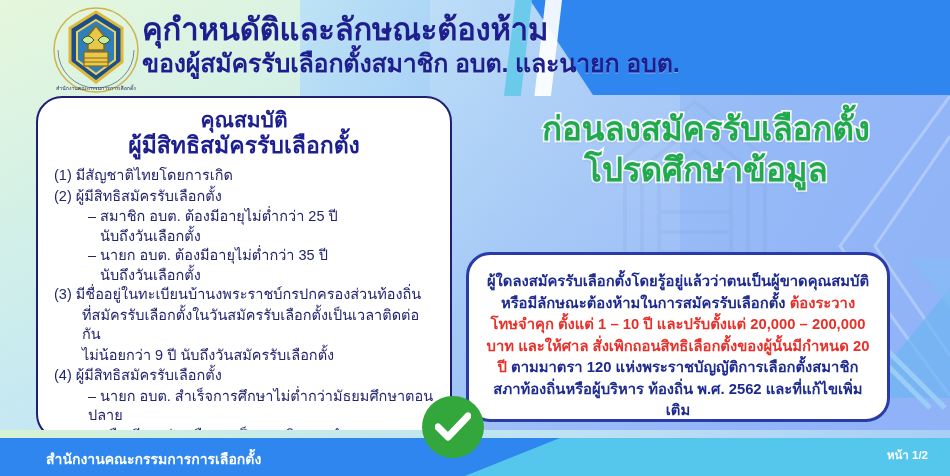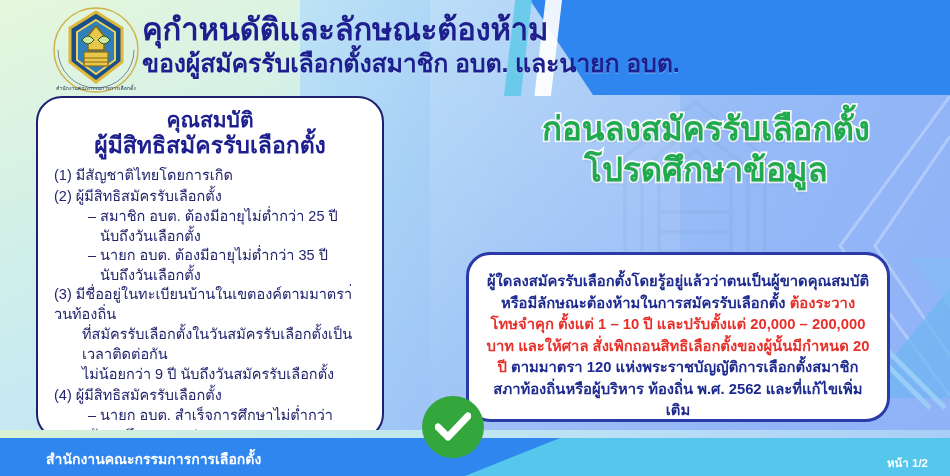--- a/index.html
+++ b/index.html
@@ -94,21 +94,21 @@
     font-weight:bold;
     letter-spacing:-.2px;
     text-shadow:0 1px 0 rgba(255,255,255,.35);
   }
   .head-line1 { font-size:31px; line-height:36px; }
   .head-line2 { font-size:25px; line-height:30px; }
 
   
   .card {
     position:absolute; left:36px; top:96px;
-    width:348px; height:344px;
+    width:416px; height:344px;
     background:#ffffff;
     border:2.5px solid #1e2070;
     border-radius:26px;
     padding:10px 16px 8px 16px;
   }
   .card-title {
     text-align:center;
     color:#1d1f8f;
     font-weight:bold;
   }
@@ -180,21 +180,21 @@
     width:560px; height:38px;
     background:#2f86ef;
     clip-path:polygon(0 0, 100% 0, 83% 100%, 0 100%);
   }
   .footer-left-text {
     position:absolute; left:46px; top:10px;
     color:#ffffff; font-size:14px; font-weight:bold;
     z-index:2;
   }
   .footer-right-text {
-    position:absolute; right:22px; top:16px;
+    position:absolute; right:22px; top:8px;
     color:#ffffff; font-size:11.5px; font-weight:bold;
     z-index:2;
   }
   .footer-strip {
     position:absolute; left:0; bottom:38px;
     width:950px; height:8px;
     background:linear-gradient(90deg,#d9f2d4 0%,#c6ecea 30%,#bde2f4 60%,#aacdf6 100%);
     z-index:4;
   }
 </style>
@@ -285,21 +285,21 @@
       </div>
       <div class="sub ind">นับถึงวันเลือกตั้ง</div>
       <div class="sub">
         <span>–</span>
         <span class="b">นายก อบต.</span><span> ต้องมีอายุไม่ต่ำกว่า </span><span class="b">35 ปี</span>
       </div>
       <div class="sub ind">นับถึงวันเลือกตั้ง</div>
 
       <div class="li">
         <span class="num">(3)</span>
-        <span class="b">มีชื่ออยู่ในทะเบียนบ้าน</span><span>ในเขตองค์ตามมาตรา่วนท้องถิ่น</span>
+        <span class="b">มีชื่ออยู่ในทะเบียนบ้าน</span><span>งพระราชบ์กรปกครองส่วนท้องถิ่น</span>
       </div>
       <div class="li" style="padding-left:28px">ที่สมัครรับเลือกตั้งในวันสมัครรับเลือกตั้งเป็นเวลาติดต่อกัน</div>
       <div class="li b" style="padding-left:28px">ไม่น้อยกว่า 9 ปี นับถึงวันสมัครรับเลือกตั้ง</div>
 
       <div class="li">
         <span class="num">(4)</span>
         <span>ผู้มีสิทธิสมัครรับเลือกตั้ง</span>
       </div>
       <div class="sub">
         <span>–</span>

